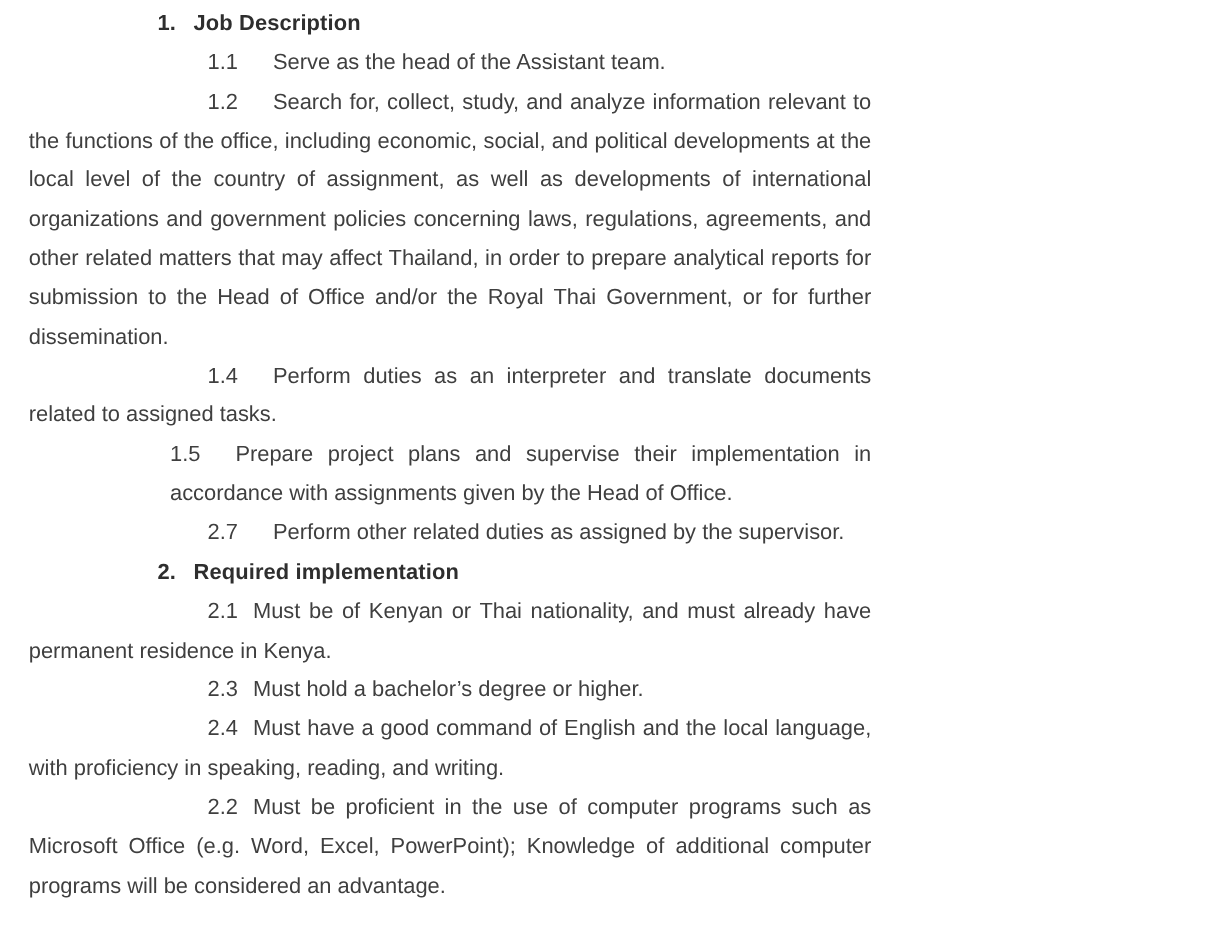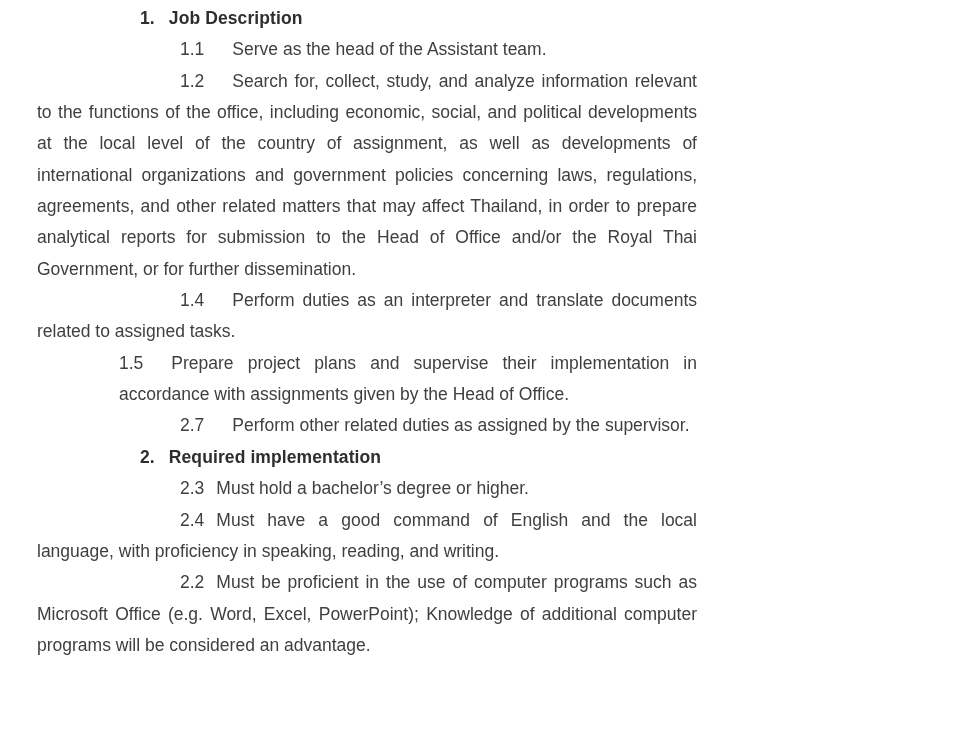--- a/index.html
+++ b/index.html
@@ -11,21 +11,21 @@
     width: 964px;
     height: 750px;
     overflow: hidden;
     font-family: "Liberation Sans", sans-serif;
     color: #3f3f3f;
   }
   .page {
     box-sizing: border-box;
     width: 784px;
     height: 750px;
-    padding: 3px 87px 0 37px;
+    padding: 3px 87px 0 23px;
     font-size: 17.5px;
     line-height: 31.35px;
     background: #ffffff;
   }
   p { margin: 0; padding: 0; }
 
   
   .sec-head {
     margin-left: 103px;
     font-weight: 700;
@@ -33,21 +33,21 @@
     letter-spacing: 0.1px;
   }
   .sec-num { margin-right: 14px; }
 
   
   .item { text-indent: 143px; }
   .justify { text-align: justify; }
 
   
   .inset {
-    margin-left: 82px;
+    margin-left: 113px;
     text-indent: 0;
   }
 
   
   .num1 { margin-right: 28px; }  
   .num2 { margin-right: 12px; }  
 </style>
 </head>
 <body>
 
@@ -61,20 +61,21 @@
 
 
   <p class="item justify"><span class="num1">1.4</span><span>Perform duties as an interpreter and translate documents related to assigned tasks.</span></p>
 
   <p class="inset justify"><span class="num1">1.5</span><span>Prepare project plans and supervise their implementation in accordance with assignments given by the Head of Office.</span></p>
 
   <p class="item"><span class="num1">2.7</span><span>Perform other related duties as assigned by the supervisor.</span></p>
 
   <p class="sec-head"><span class="sec-num">2.</span><span>Required implementation</span></p>
 
+  <p class="item justify"><span class="num2">2.1</span><span>Must be of Kenyan or Thai nationality, and must already have permanent residence in Kenya.</span></p>
 
 
   <p class="item"><span class="num2">2.3</span><span>Must hold a bachelor’s degree or higher.</span></p>
 
   <p class="item justify"><span class="num2">2.4</span><span>Must have a good command of English and the local language, with proficiency in speaking, reading, and writing.</span></p>
 
   <p class="item justify"><span class="num2">2.2</span><span>Must be proficient in the use of computer programs such as Microsoft Office (e.g. Word, Excel, PowerPoint); Knowledge of additional computer programs will be considered an advantage.</span></p>
 
 </div>
 

